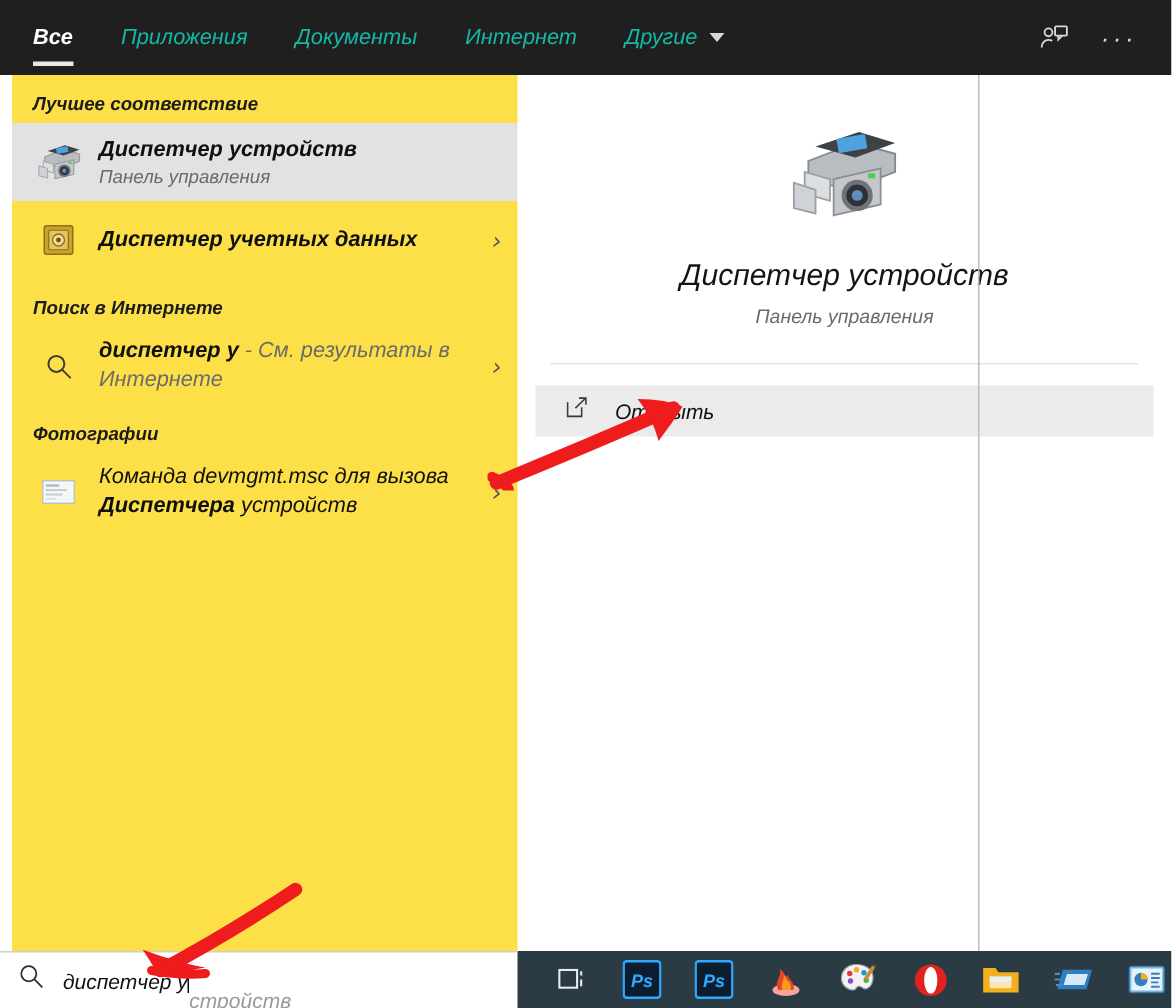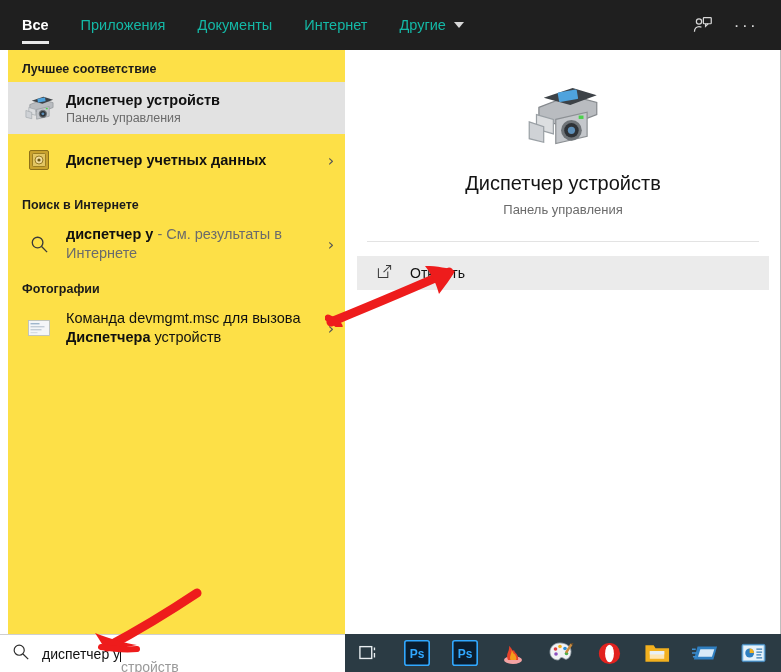--- a/index.html
+++ b/index.html
@@ -1,21 +1,21 @@
 <!DOCTYPE html>
 <html><head>
 <meta charset="utf-8">
 <style>
   * { box-sizing: border-box; margin: 0; padding: 0; }
   html, body {
     width: 781px; height: 672px;
     font-family: "Liberation Sans", sans-serif;
     overflow: hidden; background: #ffffff;
   }
-  #app { position: relative; width: 781px; height: 672px; }
+  #app { position: relative; width: 653px; height: 672px; font-style: italic; }
 
   
   .header {
     position: absolute; left: 0; top: 0; width: 781px; height: 50px;
     background: #1f1f1f; display: flex; align-items: center;
   }
   .tabs { display: flex; align-items: center; height: 50px; }
   .tab {
     position: relative; height: 50px; display: flex; align-items: center;
     padding: 0 16px; color: #14b8a6; font-size: 14.5px; cursor: default;
@@ -106,21 +106,21 @@
   .caret-bar {
     display: inline-block; width: 1px; height: 17px; background: #111;
     margin: 0 0px;
   }
   .tb-icons {
     position: absolute; left: 345px; bottom: 0; height: 38px;
     display: flex; align-items: center;
   }
   .tb-item {
     width: 48px; height: 38px; display: flex; align-items: center;
-    justify-content: center;
+    justify-content: flex-end;
   }
   .edge-line {
     position: absolute; right: 0; top: 50px; width: 1px; height: 584px;
     background: #bdbdbd;
   }
   .anno { position: absolute; pointer-events: none; }
 </style>
 </head>
 <body>
 

